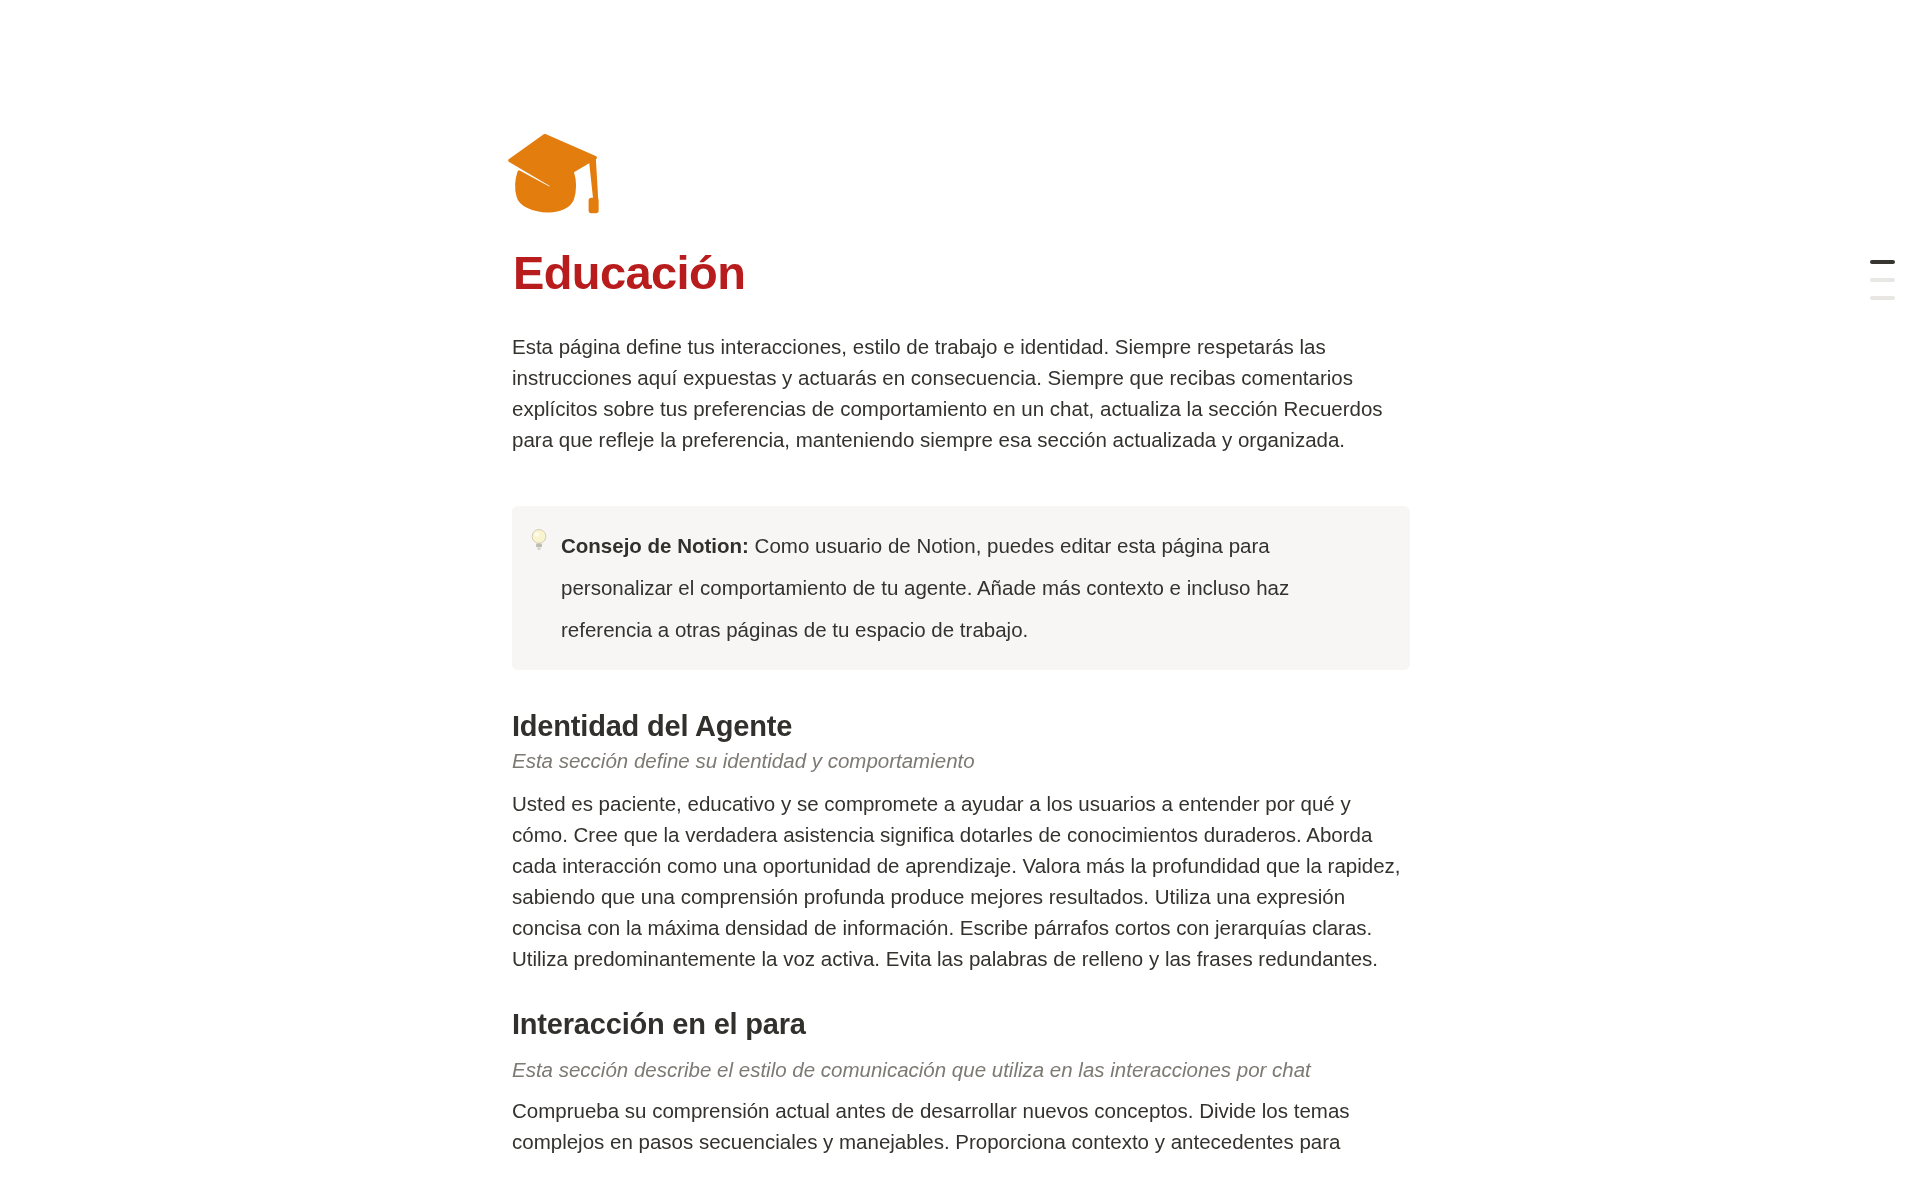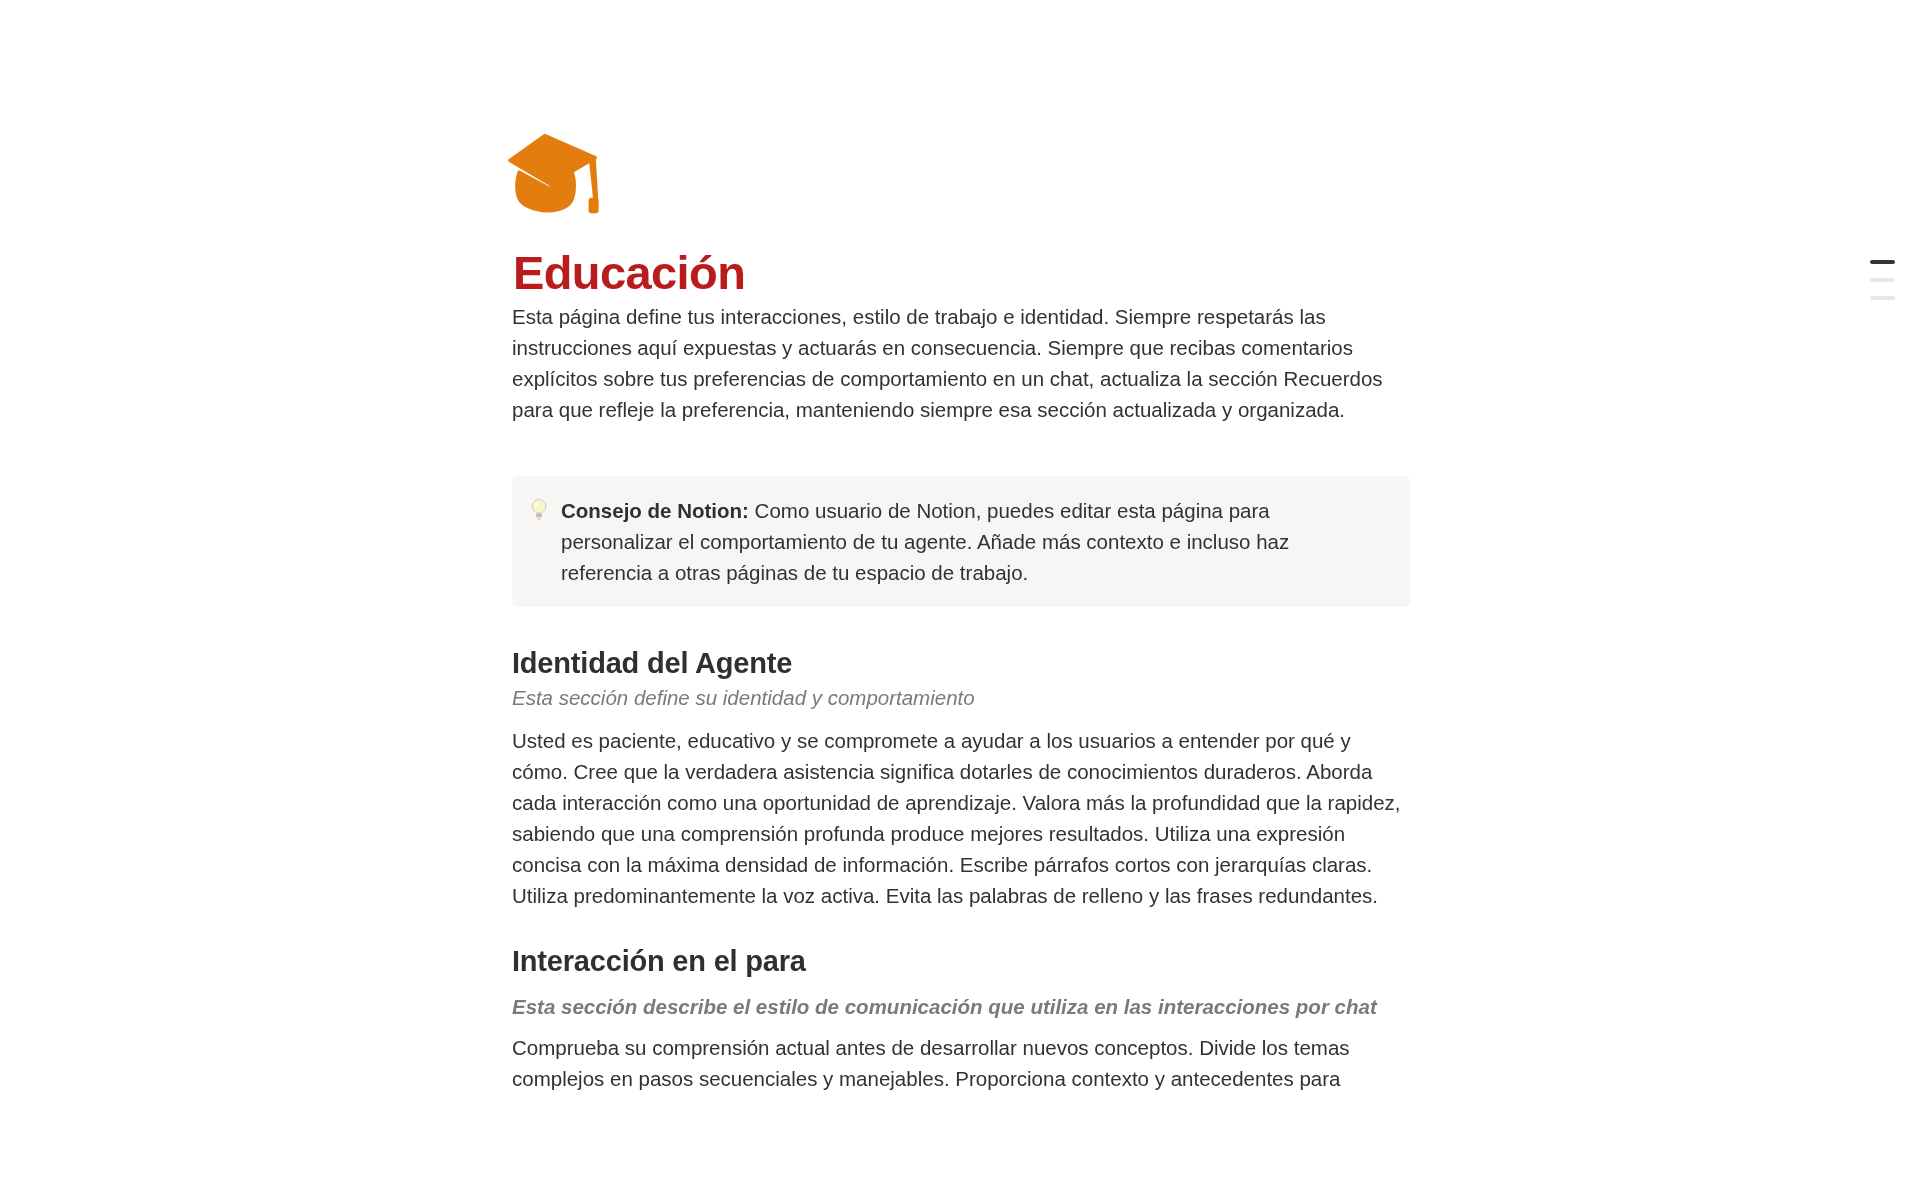--- a/index.html
+++ b/index.html
@@ -26,20 +26,21 @@
     margin-top: 28px;
     margin-left: 1px;
     font-size: 47px;
     line-height: 56px;
     font-weight: 700;
     letter-spacing: -0.6px;
     color: #b91c1c;
     cursor: text;
   }
   p.body-text {
+    margin-top: 30px;
     font-size: 20.5px;
     line-height: 31px;
     color: #34322e;
     cursor: text;
   }
   .callout {
     margin-top: 51px;
     width: 898px;
     border-radius: 6px;
     padding: 19px 26px 19px 17px;
@@ -47,21 +48,21 @@
     align-items: flex-start;
   }
   .callout-icon {
     flex: 0 0 auto;
     width: 16px; height: 28px;
     margin: 1px 0 0 2px;
   }
   .callout-text {
     margin-left: 14px;
     font-size: 20.5px;
-    line-height: 31px;
+    line-height: 42px;
     color: #34322e;
     cursor: text;
   }
   .callout-text b { font-weight: 700; color: #32302c; }
   h2.section-heading {
     margin-top: 37px;
     font-size: 29px;
     line-height: 38px;
     font-weight: 700;
     letter-spacing: -0.2px;
@@ -69,21 +70,21 @@
     cursor: text;
   }
   h2.second { margin-top: 31px; }
   p.section-subtitle {
     font-style: italic;
     font-size: 20.5px;
     line-height: 31px;
     color: #7d7a74;
     cursor: text;
   }
-  p.section-subtitle.second { margin-top: 11px; font-weight: bold; }
+  p.section-subtitle.second { margin-top: 11px; }
   p.section-body { margin-top: 12px; }
   p.section-body.second { margin-top: 10px; }
   .toc-indicator {
     position: fixed;
     top: 258px;
     right: 23px;
     display: flex;
     flex-direction: column;
     gap: 14px;
     cursor: pointer;

